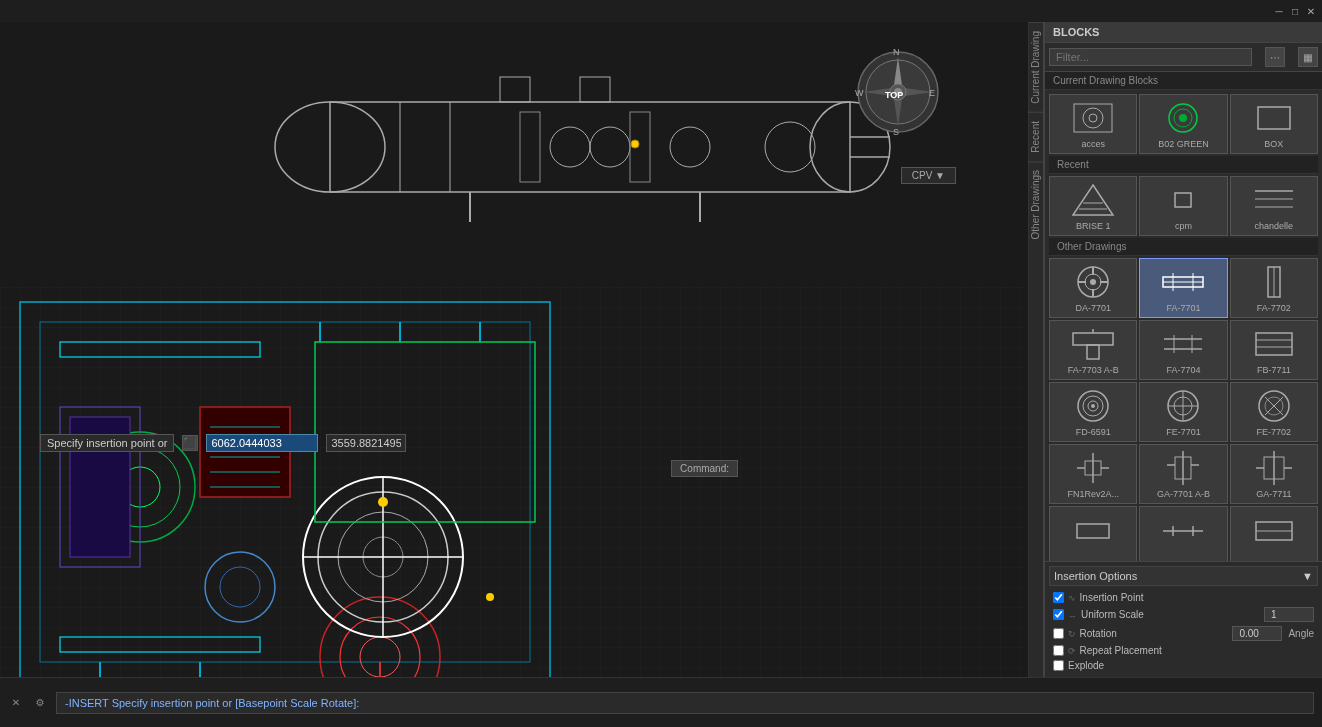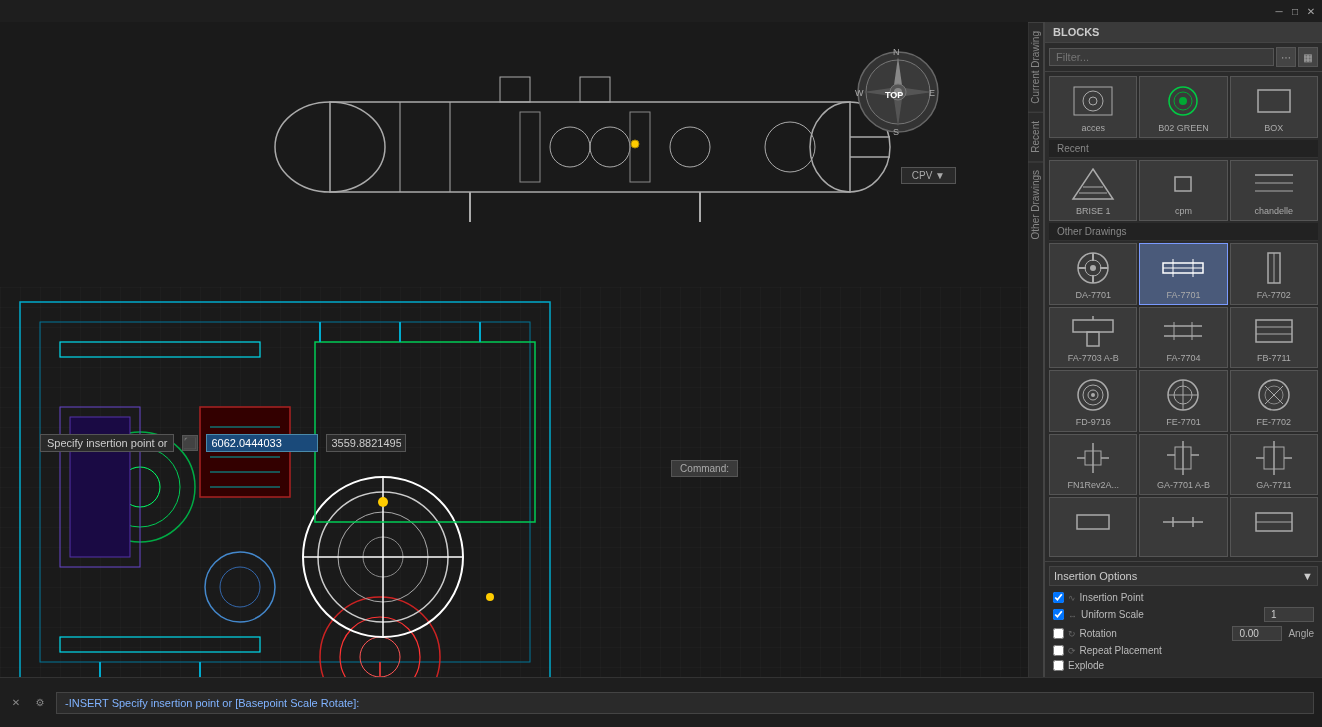--- a/index.html
+++ b/index.html
@@ -156,21 +156,21 @@
       border-bottom: 1px solid #444;
       display: flex;
       align-items: center;
       justify-content: space-between;
     }
 
     .panel-toolbar {
       display: flex;
       align-items: center;
       padding: 4px;
-      gap: 2px;
+      gap: 13px;
       border-bottom: 1px solid #444;
       background: #2b2b2b;
     }
 
     .filter-input {
       flex: 1;
       background: #3a3a3a;
       border: 1px solid #555;
       padding: 2px 6px;
       color: #ccc;
@@ -449,20 +449,21 @@
     <div class="panel-title">
       <span>BLOCKS</span>
     </div>
 
     <div class="panel-toolbar">
       <input class="filter-input" placeholder="Filter..." style="">
       <div class="panel-btn">⋯</div>
       <div class="panel-btn">▦</div>
     </div>
 
+    <div class="section-label">Current Drawing Blocks</div>
 
     <div class="blocks-grid">
 
       <div class="block-item">
         <div class="block-preview">
           <svg width="48" height="38">
             <rect x="5" y="5" width="38" height="28" fill="none" stroke="#aaa" stroke-width="1"></rect>
             <circle cx="24" cy="19" r="10" fill="none" stroke="#aaa" stroke-width="1"></circle>
             <circle cx="24" cy="19" r="4" fill="none" stroke="#aaa" stroke-width="1"></circle>
           </svg>
@@ -598,21 +599,21 @@
 
       <div class="block-item">
         <div class="block-preview">
           <svg width="48" height="38">
             <circle cx="24" cy="19" r="15" fill="none" stroke="#aaa" stroke-width="1.5"></circle>
             <circle cx="24" cy="19" r="10" fill="none" stroke="#aaa" stroke-width="1"></circle>
             <circle cx="24" cy="19" r="5" fill="none" stroke="#aaa" stroke-width="1"></circle>
             <circle cx="24" cy="19" r="2" fill="#aaa"></circle>
           </svg>
         </div>
-        <div class="block-name">FD-9716</div>
+        <div class="block-name">FD-6591</div>
       </div>
 
       <div class="block-item">
         <div class="block-preview">
           <svg width="48" height="38">
             <circle cx="24" cy="19" r="15" fill="none" stroke="#aaa" stroke-width="1.5"></circle>
             <circle cx="24" cy="19" r="9" fill="none" stroke="#aaa" stroke-width="1"></circle>
             <line x1="24" y1="4" x2="24" y2="34" stroke="#aaa" stroke-width="1"></line>
             <line x1="9" y1="19" x2="39" y2="19" stroke="#aaa" stroke-width="1"></line>
           </svg>

